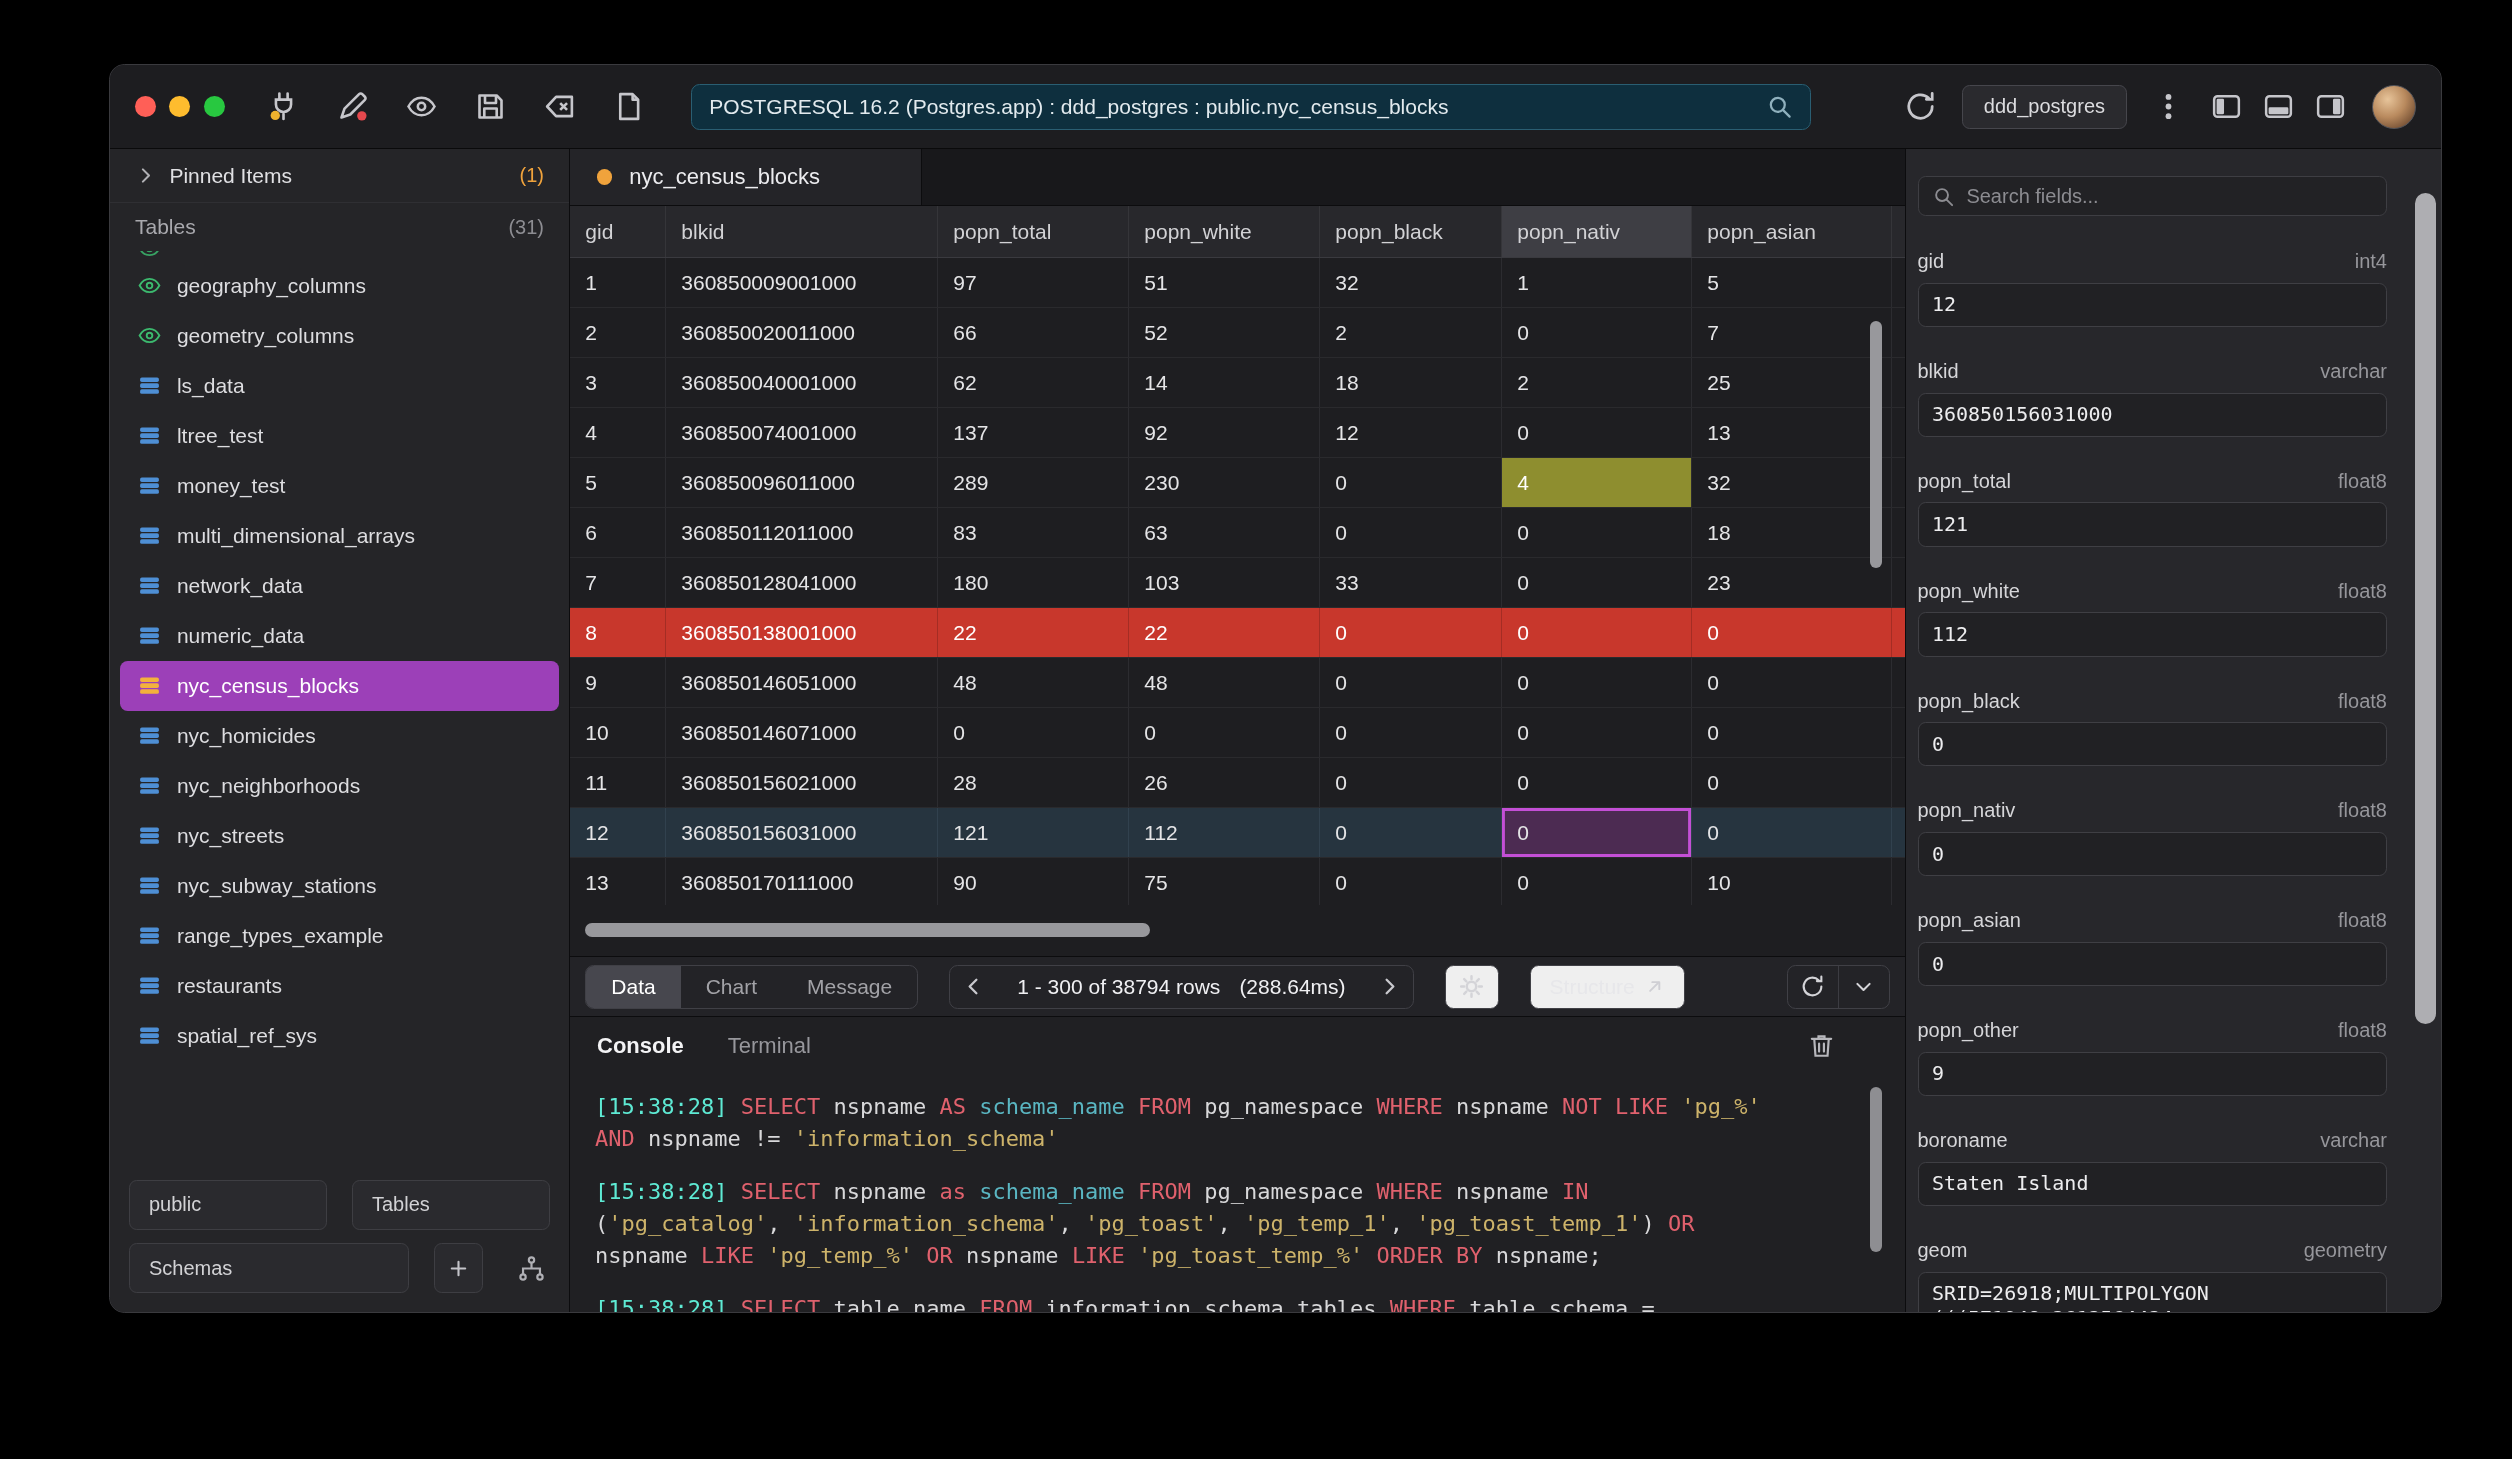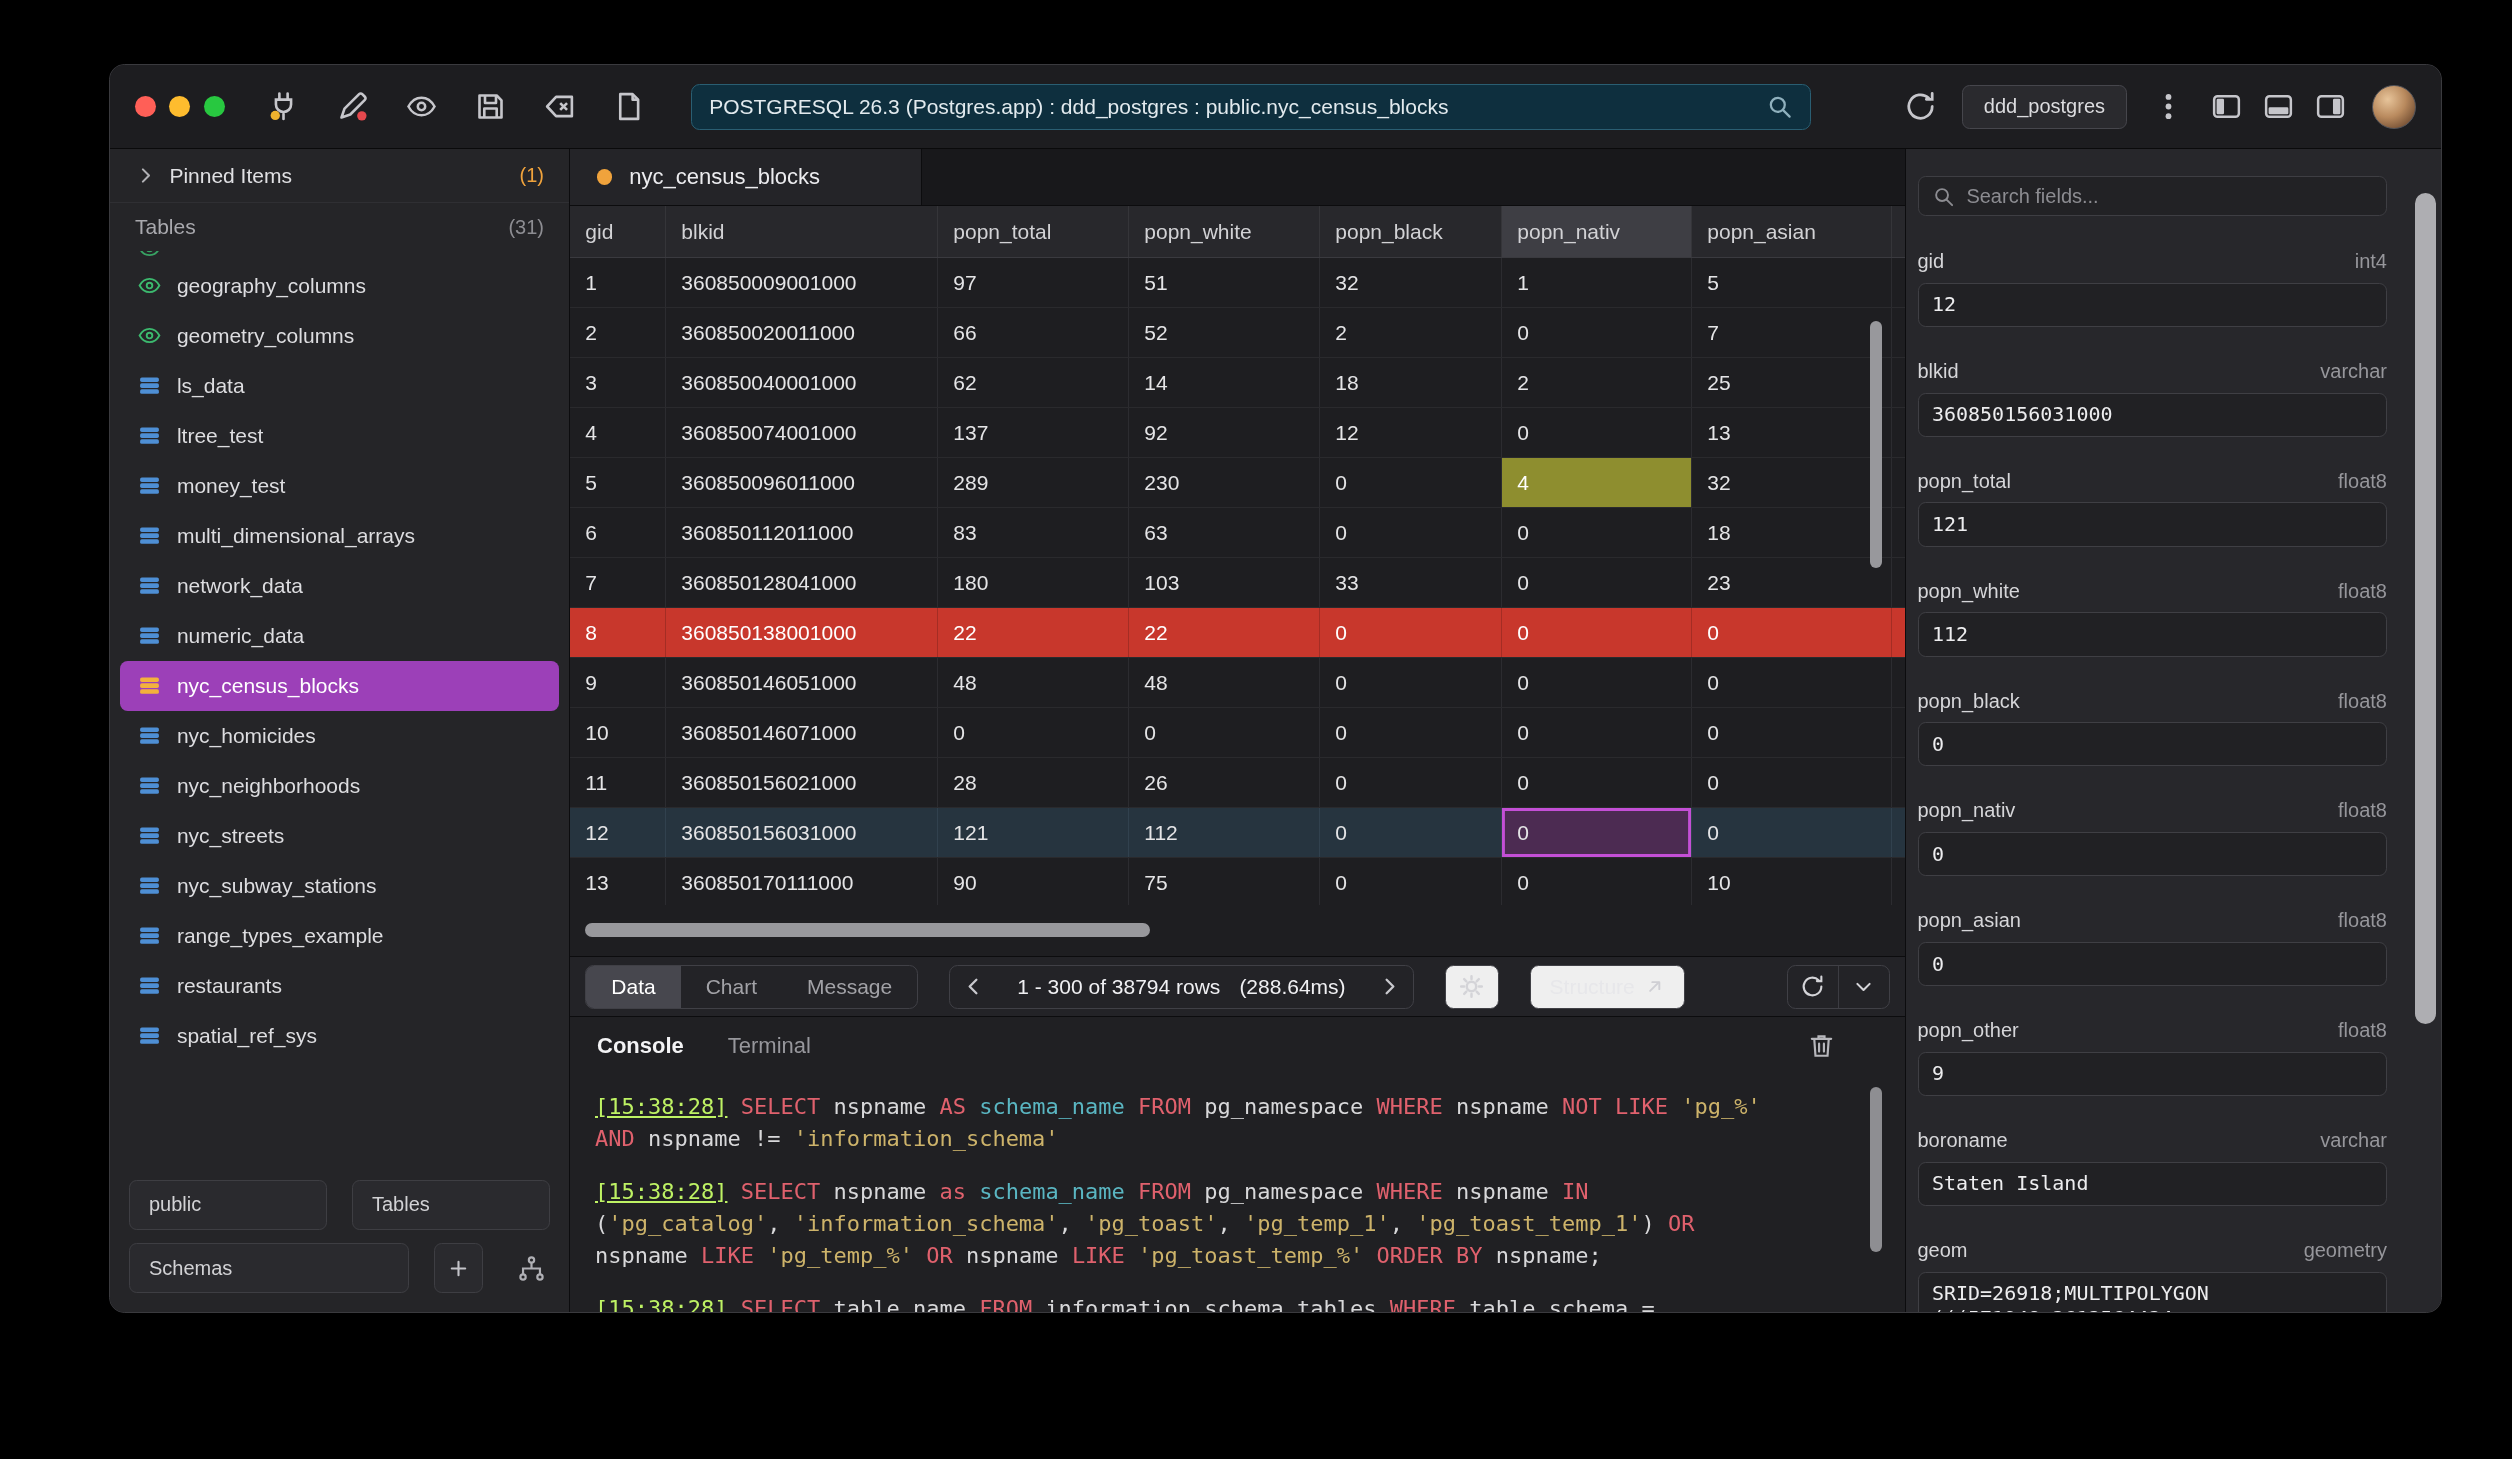--- a/index.html
+++ b/index.html
@@ -140,21 +140,21 @@
   .console-tabs { height:57px; background:#202023; display:flex; align-items:center; gap:44px; padding:0 27px; flex-shrink:0; }
   .ct { font-size:22px; color:#97979c; }
   .ct.active { color:#f3f3f5; font-weight:700; }
   .trashbtn { margin-left:auto; margin-right:42px; width:29px; height:29px; color:#b7b7bc; }
   .console {
     flex:1; background:#202023; position:relative; overflow:hidden;
     padding:17px 136px 0 25px;
     font-family:"DejaVu Sans Mono", monospace; font-size:22px; line-height:32px;
   }
   .entry { margin-bottom:21px; white-space:pre-wrap; word-break:normal; }
-  .c-ts { color:#bef264;text-decoration:underline; }
+  .c-ts { color:#5eead4; }
   .c-kw { color:#e0616d; }
   .c-pl { color:#d8d8da; }
   .c-al { color:#5ab6c2; }
   .c-str { color:#cdb36a; }
   .v-thumb-console { position:absolute; right:23px; top:13.4px; width:12.4px; height:165px; border-radius:6.7px; background:#8e8e92; }
 
   
   .rightpanel { width:536px; background:#27272b; border-left:1px solid #0c0c0e; flex-shrink:0; position:relative; padding:27px 54px 0 11.5px; overflow:hidden; }
   .fields-search {
     height:40px; border:1px solid #3e3e43; border-radius:7.7px; background:#222225;
@@ -217,21 +217,21 @@
           </svg>
         </span>
       <span class="icon tbicon">
           <svg viewBox="0 0 24 24" fill="none" stroke="currentColor" stroke-width="1.9" stroke-linejoin="round">
             <path d="M6 3h9l4 4v14H6z"></path>
             <path d="M15 3v4h4"></path>
           </svg>
         </span>
     </div>
     <div class="addressbar">
-      <span class="address-text">POSTGRESQL 26.3 (Postgres.app) : ddd_postgres : public.nyc_census_blocks</span>
+      <span class="address-text">POSTGRESQL 16.2 (Postgres.app) : ddd_postgres : public.nyc_census_blocks</span>
       <span class="icon addr-mag">
           <svg viewBox="0 0 24 24" fill="none" stroke="currentColor" stroke-width="2" stroke-linecap="round">
             <circle cx="10.5" cy="10.5" r="6.2"></circle>
             <path d="M15.2 15.2L21 21"></path>
           </svg>
         </span>
     </div>
     <div class="tb-right">
       <span class="icon tbicon">
           <svg viewBox="0 0 24 24" fill="none" stroke="currentColor" stroke-width="2" stroke-linecap="round">

